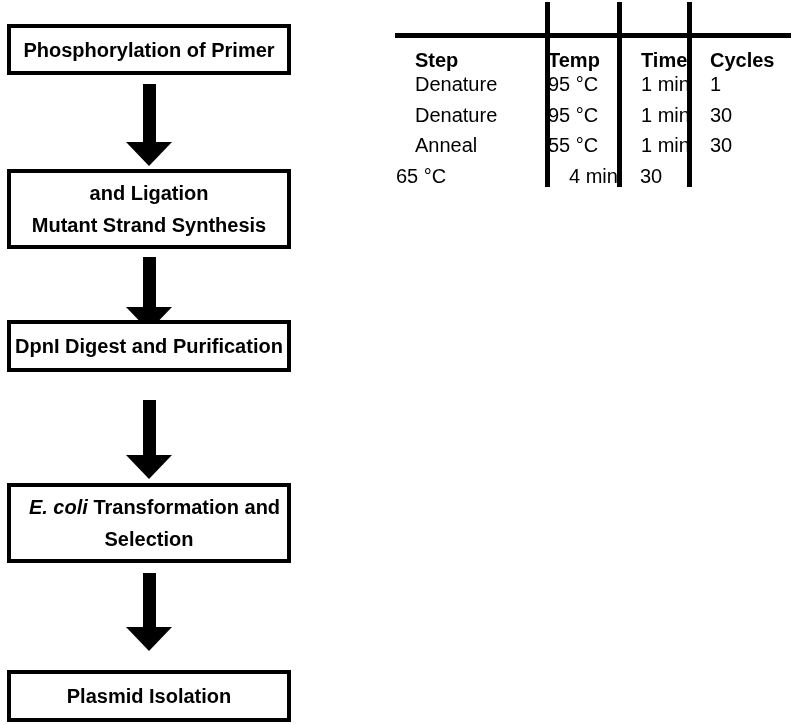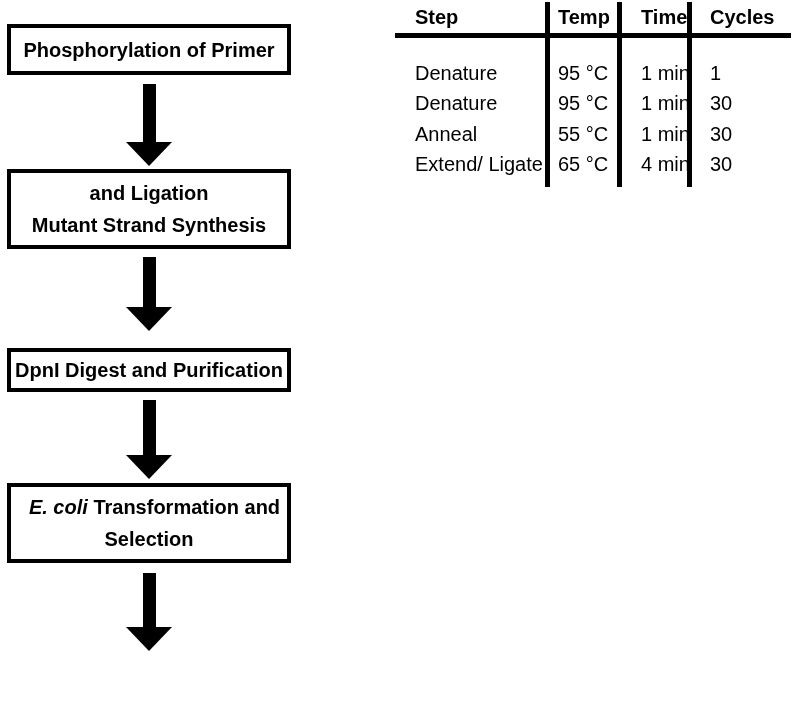--- a/index.html
+++ b/index.html
@@ -26,21 +26,21 @@
     align-items: center;
     justify-content: center;
     text-align: center;
     font-weight: bold;
     font-size: 20px;
     line-height: 32px;
   }
   .fbox .line { white-space: nowrap; }
   .b1 { top: 24px;  height: 51px; }
   .b2 { top: 169px; height: 80px; }
-  .b3 { top: 348px; height: 44px; text-align: center; }
+  .b3 { top: 320px; height: 52px; text-align: center; }
   .b4 { top: 483px; height: 80px; }
   .b5 { top: 670px; height: 52px; }
   .italic { font-style: italic; margin-left: 11px; }
 
   
   .arrow {
     position: absolute;
     left: 126px;
     width: 46px;
     display: flex;
@@ -74,26 +74,26 @@
   .v3 { left: 294px; }
   .hrule { position: absolute; left: 2px; top: 31px; width: 396px; height: 5px; background: #000000; }
   .thead-row, .tbody {
     position: absolute;
     left: 0;
     width: 100%;
     display: grid;
     grid-template-columns: 152px 72px 70px 104px;
   }
   .thead-row { top: 4px; font-weight: bold; }
-  .tbody { top: 56px; grid-auto-rows: 30.5px; align-items: center; }
+  .tbody { top: 46px; grid-auto-rows: 30.5px; align-items: center; }
   .c1 { padding-left: 22px; }
-  .c2 { padding-left: 13px; }
+  .c2 { padding-left: 3px; }
   .c3 { padding-left: 24px; }
   .c4 { padding-left: 23px; }
-  .cell { white-space: nowrap; box-sizing: border-box; }
+  .cell { white-space: nowrap; box-sizing: border-box; margin-top: 43px; }
 </style>
 </head>
 <body>
 
 <div class="figure">
 
   <div class="fbox b1">
     <div class="line">Phosphorylation of Primer</div>
   </div>
 
@@ -124,20 +124,23 @@
   <div class="fbox b4">
     <div class="line"><span class="italic">E. coli</span> <span>Transformation and</span></div>
     <div class="line">Selection</div>
   </div>
 
   <div class="arrow a4">
     <div class="shaft"></div>
     <div class="head"></div>
   </div>
 
+  <div class="fbox b5">
+    <div class="line">Plasmid Isolation</div>
+  </div>
 
   <div class="ctable">
     <div class="vline v1"></div>
     <div class="vline v2"></div>
     <div class="vline v3"></div>
     <div class="hrule"></div>
 
     <div class="thead-row">
       <div class="cell c1">Step</div>
       <div class="cell c2">Temp</div>
@@ -154,20 +157,19 @@
       <div class="cell c1">Denature</div>
       <div class="cell c2">95 °C</div>
       <div class="cell c3">1 min</div>
       <div class="cell c4">30</div>
 
       <div class="cell c1">Anneal</div>
       <div class="cell c2">55 °C</div>
       <div class="cell c3">1 min</div>
       <div class="cell c4">30</div>
 
-      <div class="cell c1">Extend/ Ligate</div>
       <div class="cell c2">65 °C</div>
       <div class="cell c3">4 min</div>
       <div class="cell c4">30</div>
     </div>
   </div>
 
 </div>
 
 </body></html>

